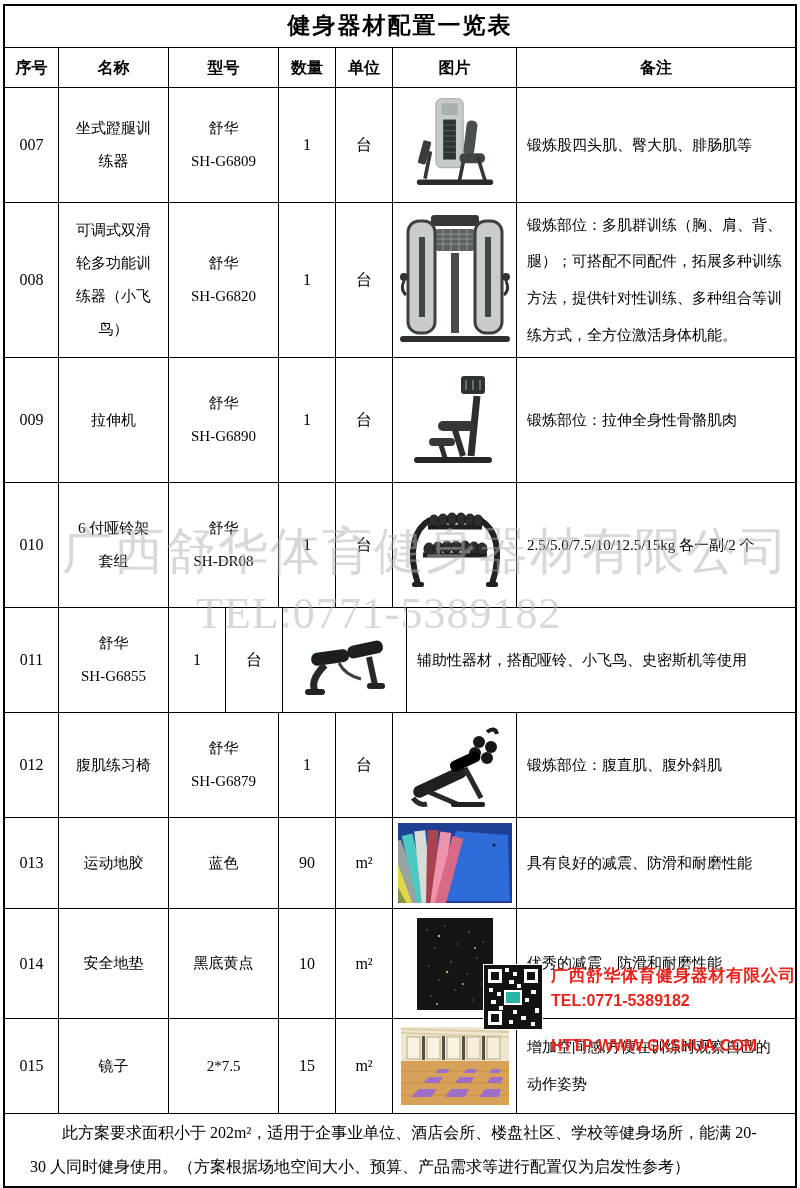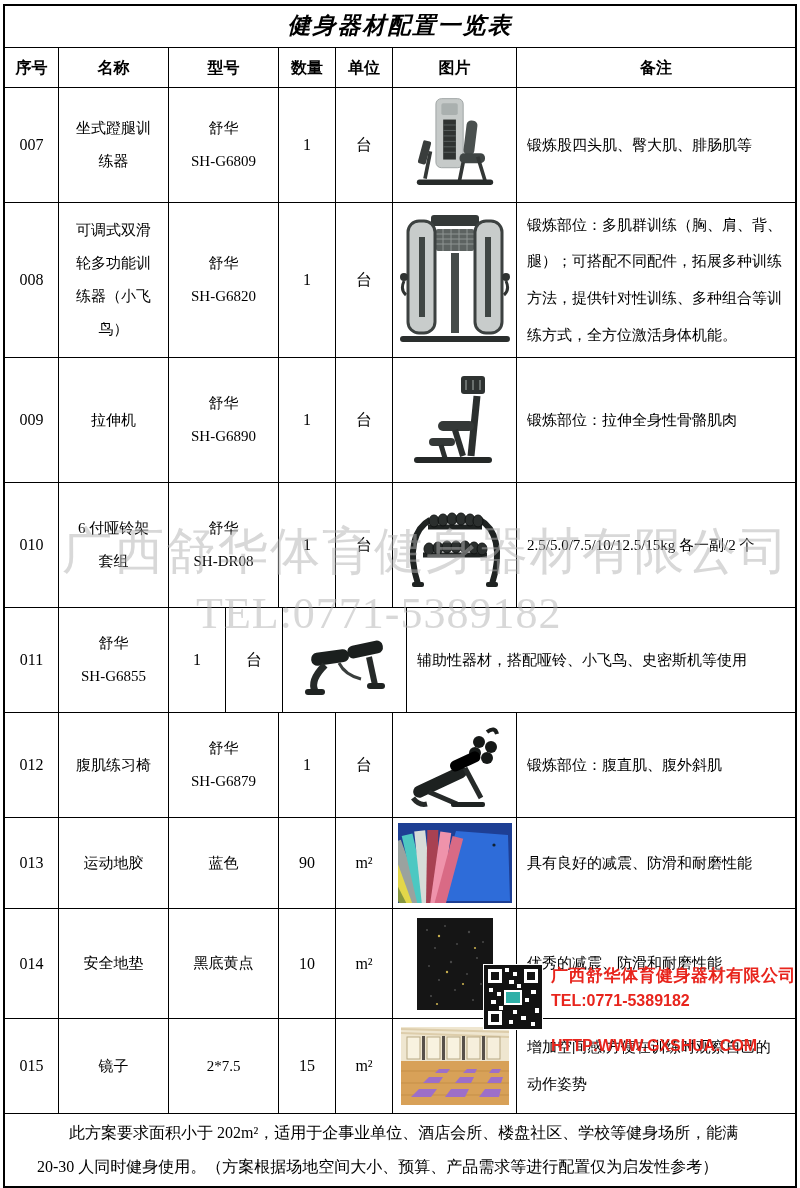--- a/index.html
+++ b/index.html
@@ -11,27 +11,27 @@
   .cell{display:flex;align-items:center;justify-content:center;text-align:center;
         border-right:1px solid #000;box-sizing:border-box;font-size:15px;line-height:2.2;}
   .cell:last-child{border-right:none;}
   .c-no{width:54px;font-size:16px;}
   .c-name{width:110px;padding:0 12px;}
   .c-model{width:110px;flex-direction:column;padding:0 4px;}
   .c-qty{width:57px;font-size:16px;}
   .c-unit{width:57px;font-size:16px;}
   .c-img{width:124px;}
   .c-remark{flex:1;justify-content:flex-start;text-align:left;padding:0 10px;line-height:2.45;}
-  .title-row{height:42px;font-style:italic;}
+  .title-row{height:42px;}
   .title-cell{flex:1;border-right:none;font-size:23px;font-weight:bold;letter-spacing:2px;}
   .head-row{height:40px;}
   .head-row .cell{font-weight:bold;font-size:16px;font-family:Liberation Serif, serif;}
   .foot-row{height:72px;}
   .foot-cell{flex:1;border-right:none;justify-content:flex-start;text-align:left;
-             font-size:16px;line-height:2.1;padding:2px 32px;}
+             font-size:16px;line-height:2.1;padding:2px 25px;}
   .foot-cell p{margin:0;text-indent:2em;}
   
   .wm{position:absolute;white-space:nowrap;pointer-events:none;z-index:5;
       color:rgba(178,178,178,0.5);font-weight:normal;}
   .wm1{top:518px;left:62px;font-size:50px;letter-spacing:2px;}
   .wm2{top:588px;left:196px;font-size:44px;letter-spacing:1px;}
   .wm3{top:650px;left:86px;font-size:46px;letter-spacing:5px;}
   
   .stamp{position:absolute;left:483px;top:964px;display:flex;align-items:flex-start;z-index:6;}
   .stamp-text{margin-left:8px;color:#e8251d;font-family:"Liberation Sans","DejaVu Sans",sans-serif;}

